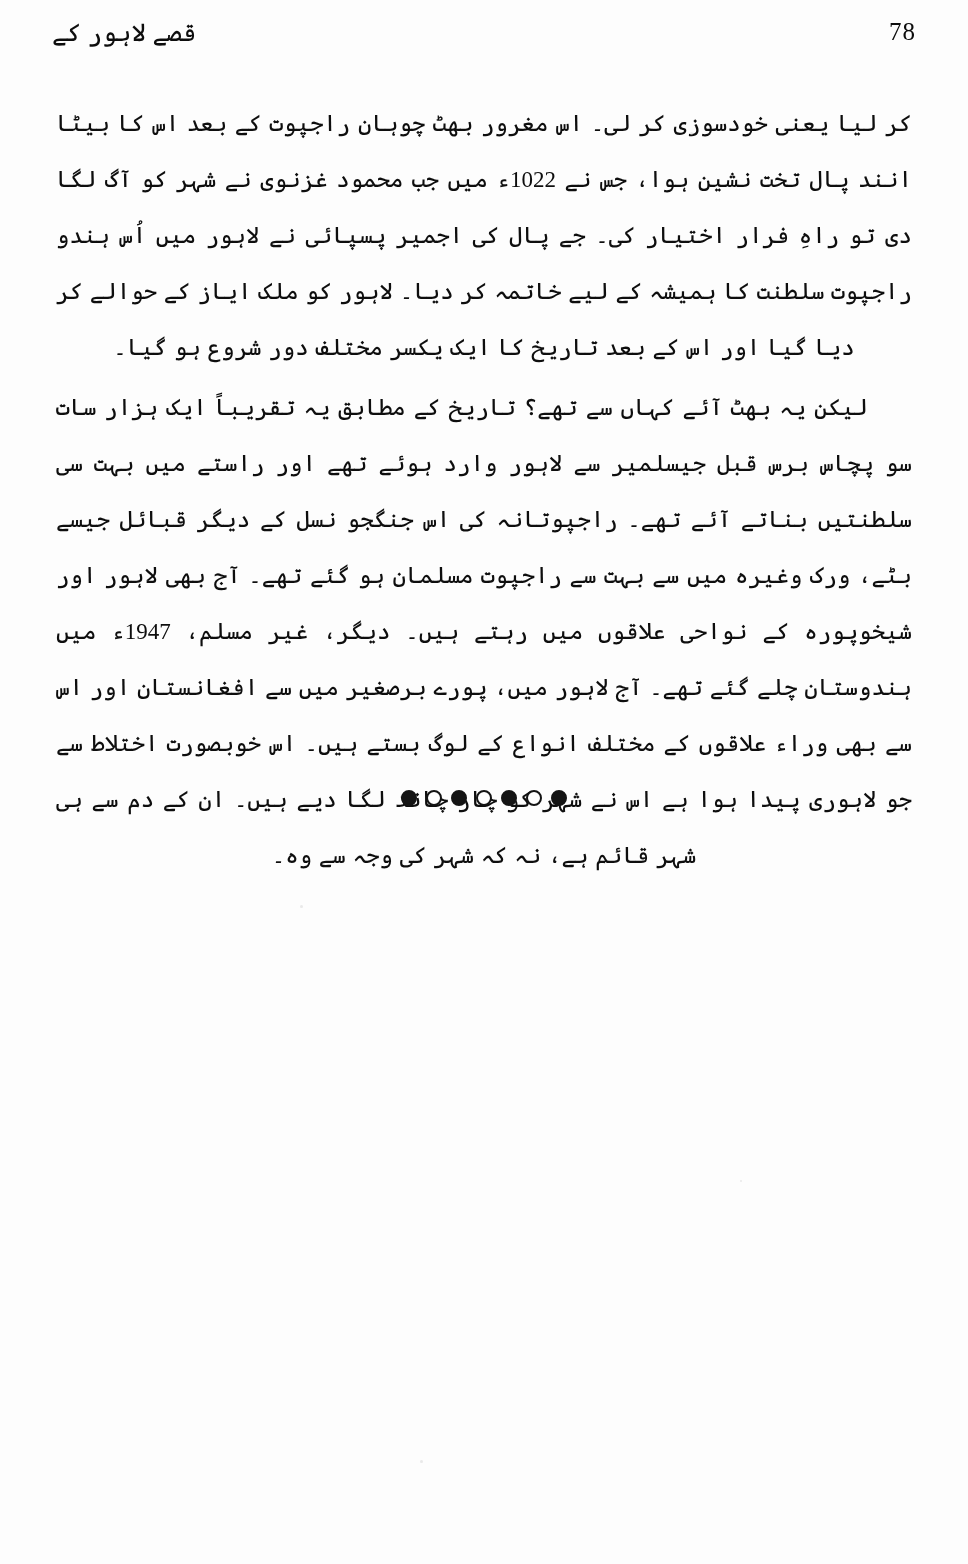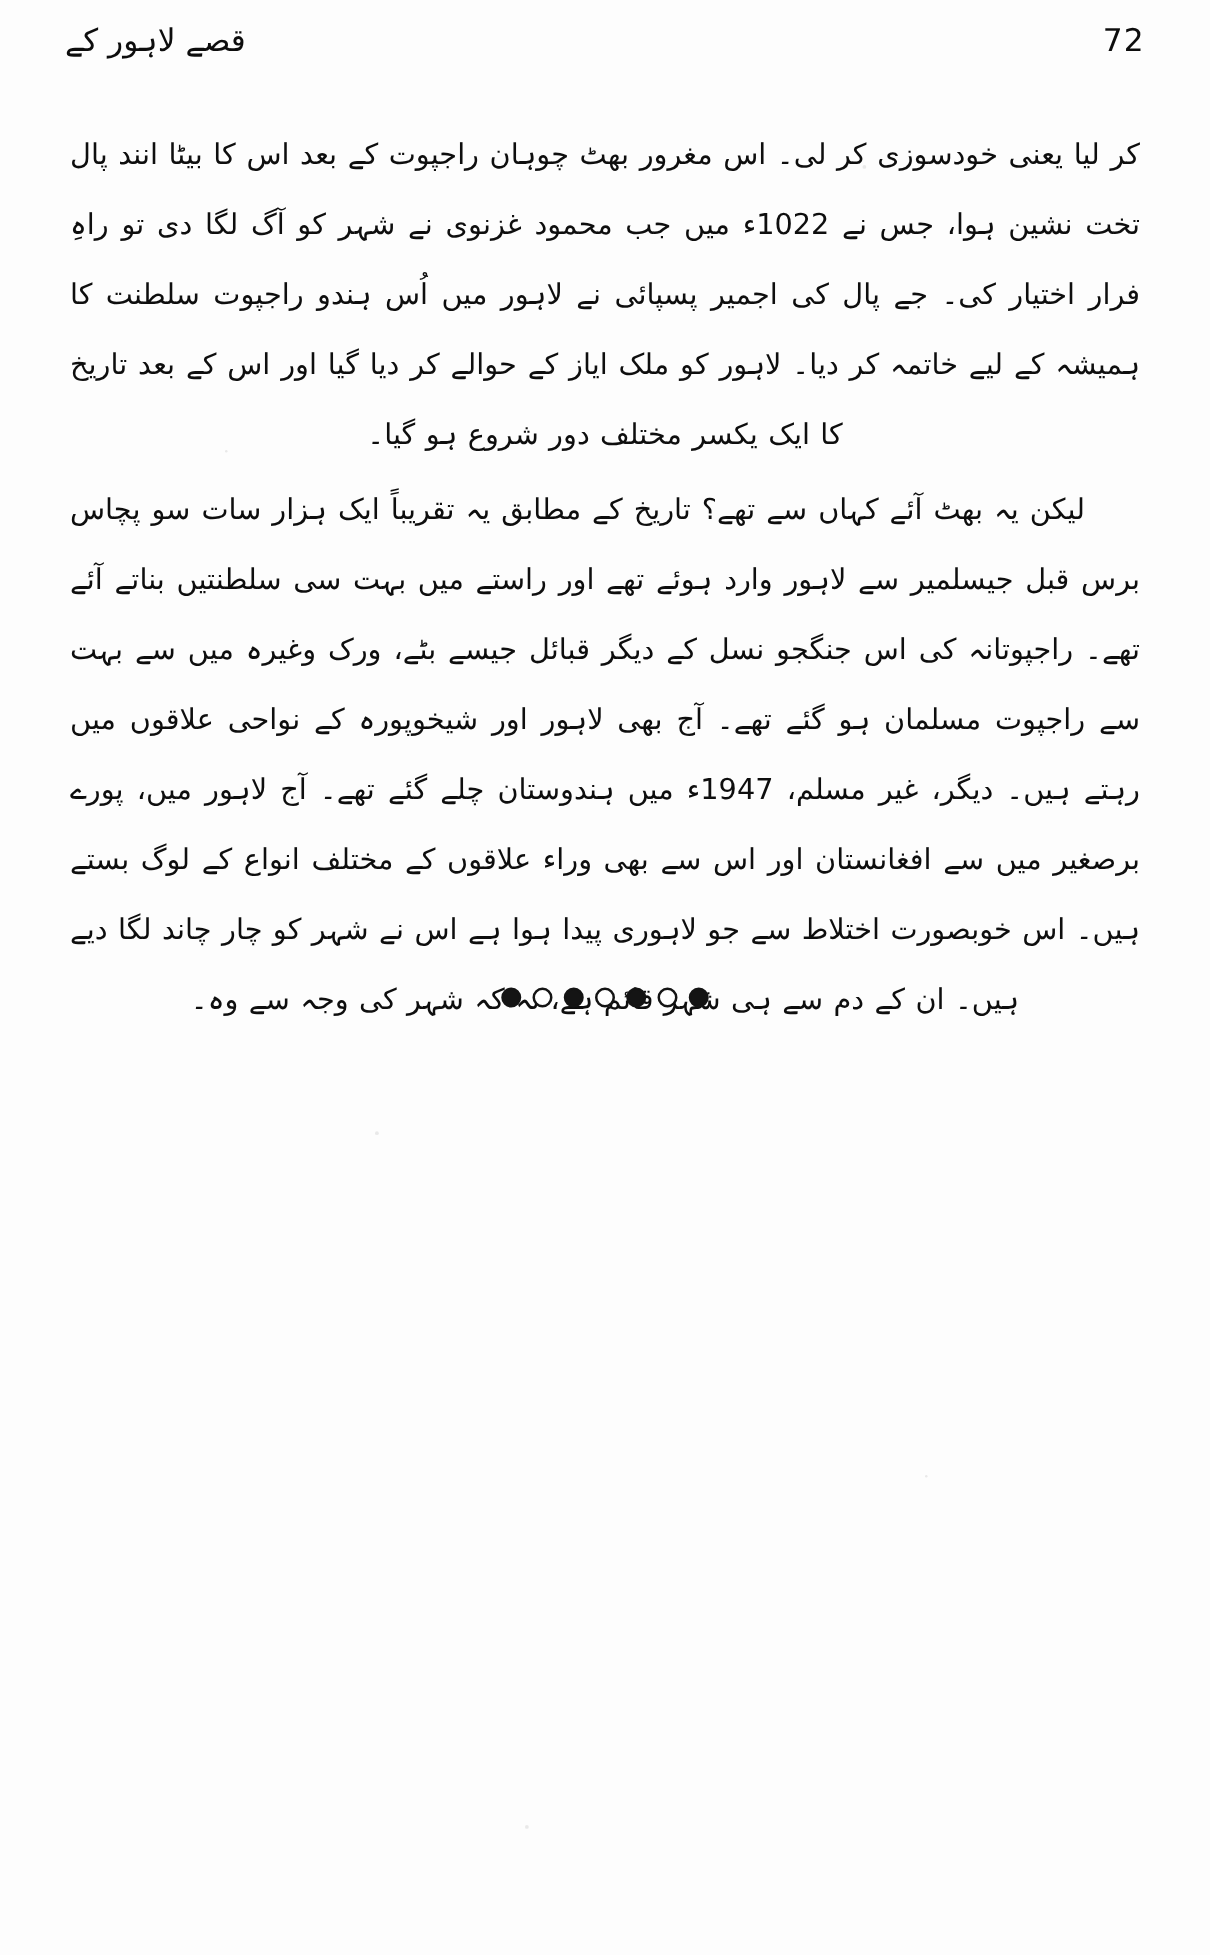--- a/index.html
+++ b/index.html
@@ -14,20 +14,21 @@
     font-family: "DejaVu Sans", sans-serif;
     color: #111111;
     overflow: hidden;
   }
 
   .page {
     position: absolute;
     inset: 0;
     padding: 0;
     background: #fdfdfd;
+    font-family: Liberation Serif, serif;
   }
 
   
   .page-header {
     position: absolute;
     top: 18px;
     left: 52px;
     right: 52px;
     height: 46px;
     display: flex;
@@ -111,21 +112,21 @@
     opacity: .55;
   }
 </style>
 </head>
 <body>
 
 <div class="page">
 
   <div class="page-header">
     <div class="book-title">قصے لاہور کے</div>
-    <div class="folio">72</div>
+    <div class="folio">78</div>
   </div>
 
   <div class="content">
     <p class="para first">کر لیا یعنی خودسوزی کر لی۔ اس مغرور بھٹ چوہان راجپوت کے بعد اس کا بیٹا انند پال تخت نشین ہوا، جس نے 1022ء میں جب محمود غزنوی نے شہر کو آگ لگا دی تو راہِ فرار اختیار کی۔ جے پال کی اجمیر پسپائی نے لاہور میں اُس ہندو راجپوت سلطنت کا ہمیشہ کے لیے خاتمہ کر دیا۔ لاہور کو ملک ایاز کے حوالے کر دیا گیا اور اس کے بعد تاریخ کا ایک یکسر مختلف دور شروع ہو گیا۔</p>
     <p class="para second">لیکن یہ بھٹ آئے کہاں سے تھے؟ تاریخ کے مطابق یہ تقریباً ایک ہزار سات سو پچاس برس قبل جیسلمیر سے لاہور وارد ہوئے تھے اور راستے میں بہت سی سلطنتیں بناتے آئے تھے۔ راجپوتانہ کی اس جنگجو نسل کے دیگر قبائل جیسے بٹے، ورک وغیرہ میں سے بہت سے راجپوت مسلمان ہو گئے تھے۔ آج بھی لاہور اور شیخوپورہ کے نواحی علاقوں میں رہتے ہیں۔ دیگر، غیر مسلم، 1947ء میں ہندوستان چلے گئے تھے۔ آج لاہور میں، پورے برصغیر میں سے افغانستان اور اس سے بھی وراء علاقوں کے مختلف انواع کے لوگ بستے ہیں۔ اس خوبصورت اختلاط سے جو لاہوری پیدا ہوا ہے اس نے شہر کو چار چاند لگا دیے ہیں۔ ان کے دم سے ہی شہر قائم ہے، نہ کہ شہر کی وجہ سے وہ۔</p>
   </div>
 
   <div class="ornament">
     <span class="dot filled"></span>
     <span class="dot hollow"></span>

